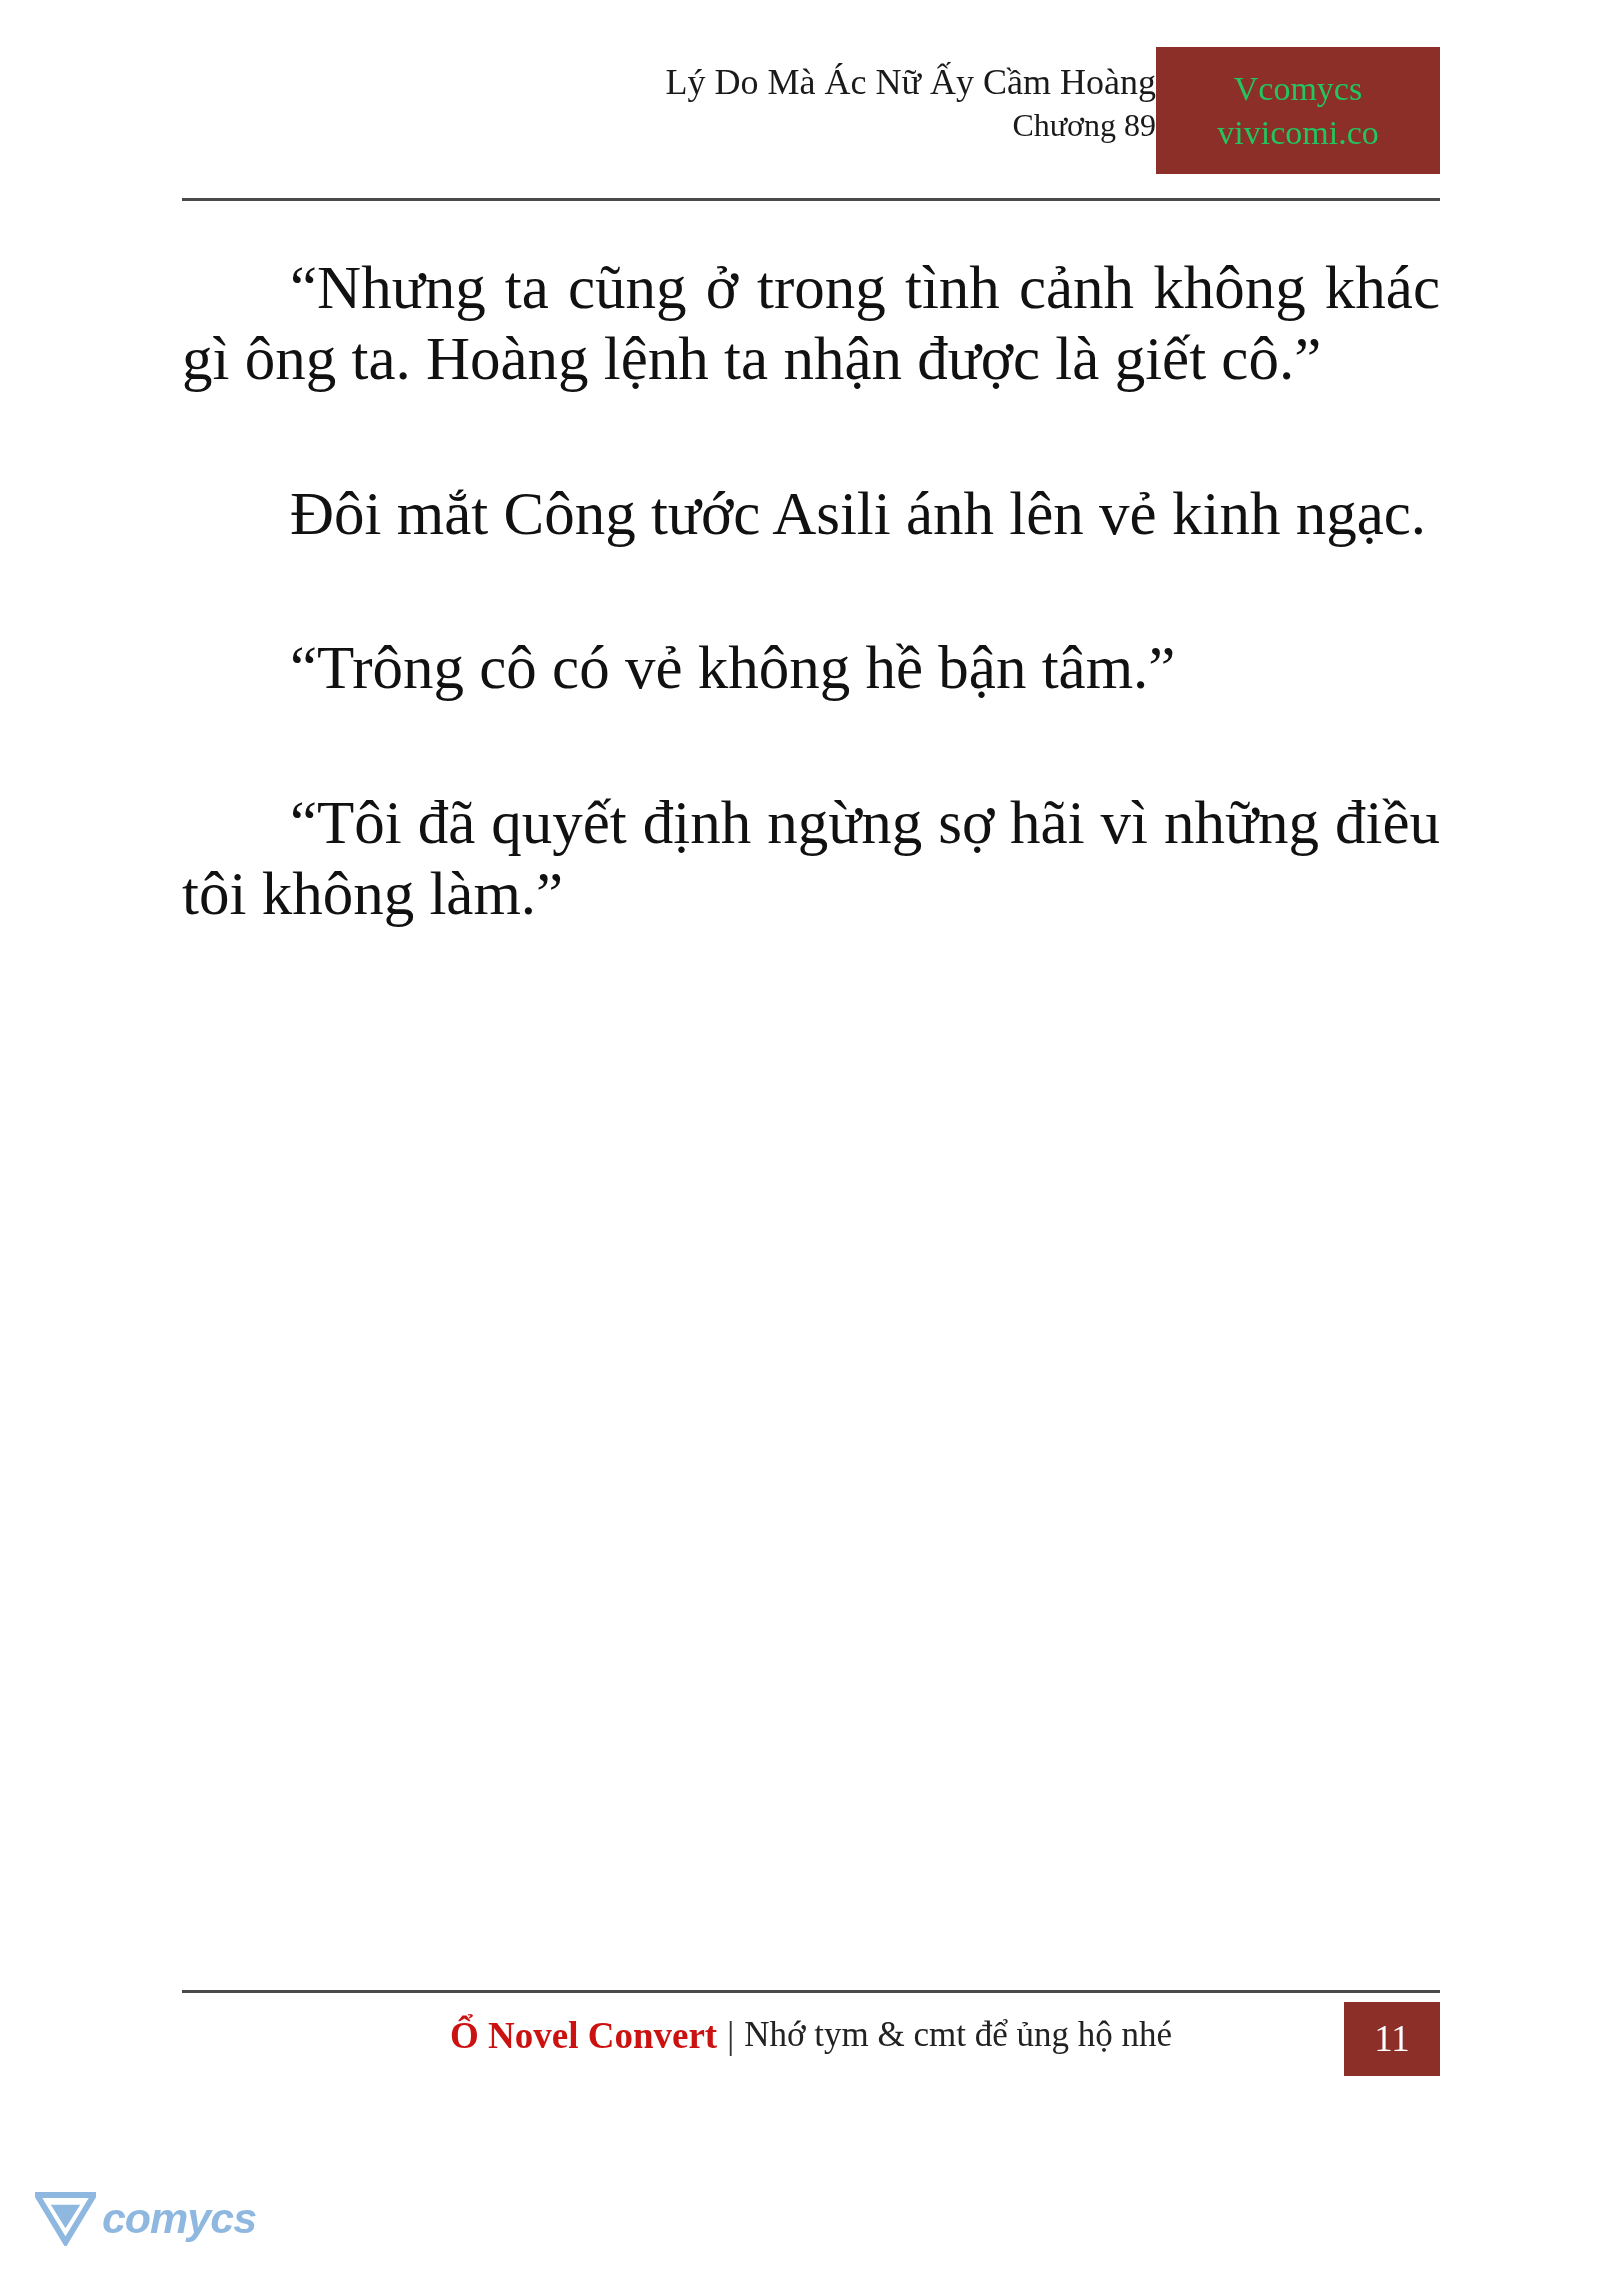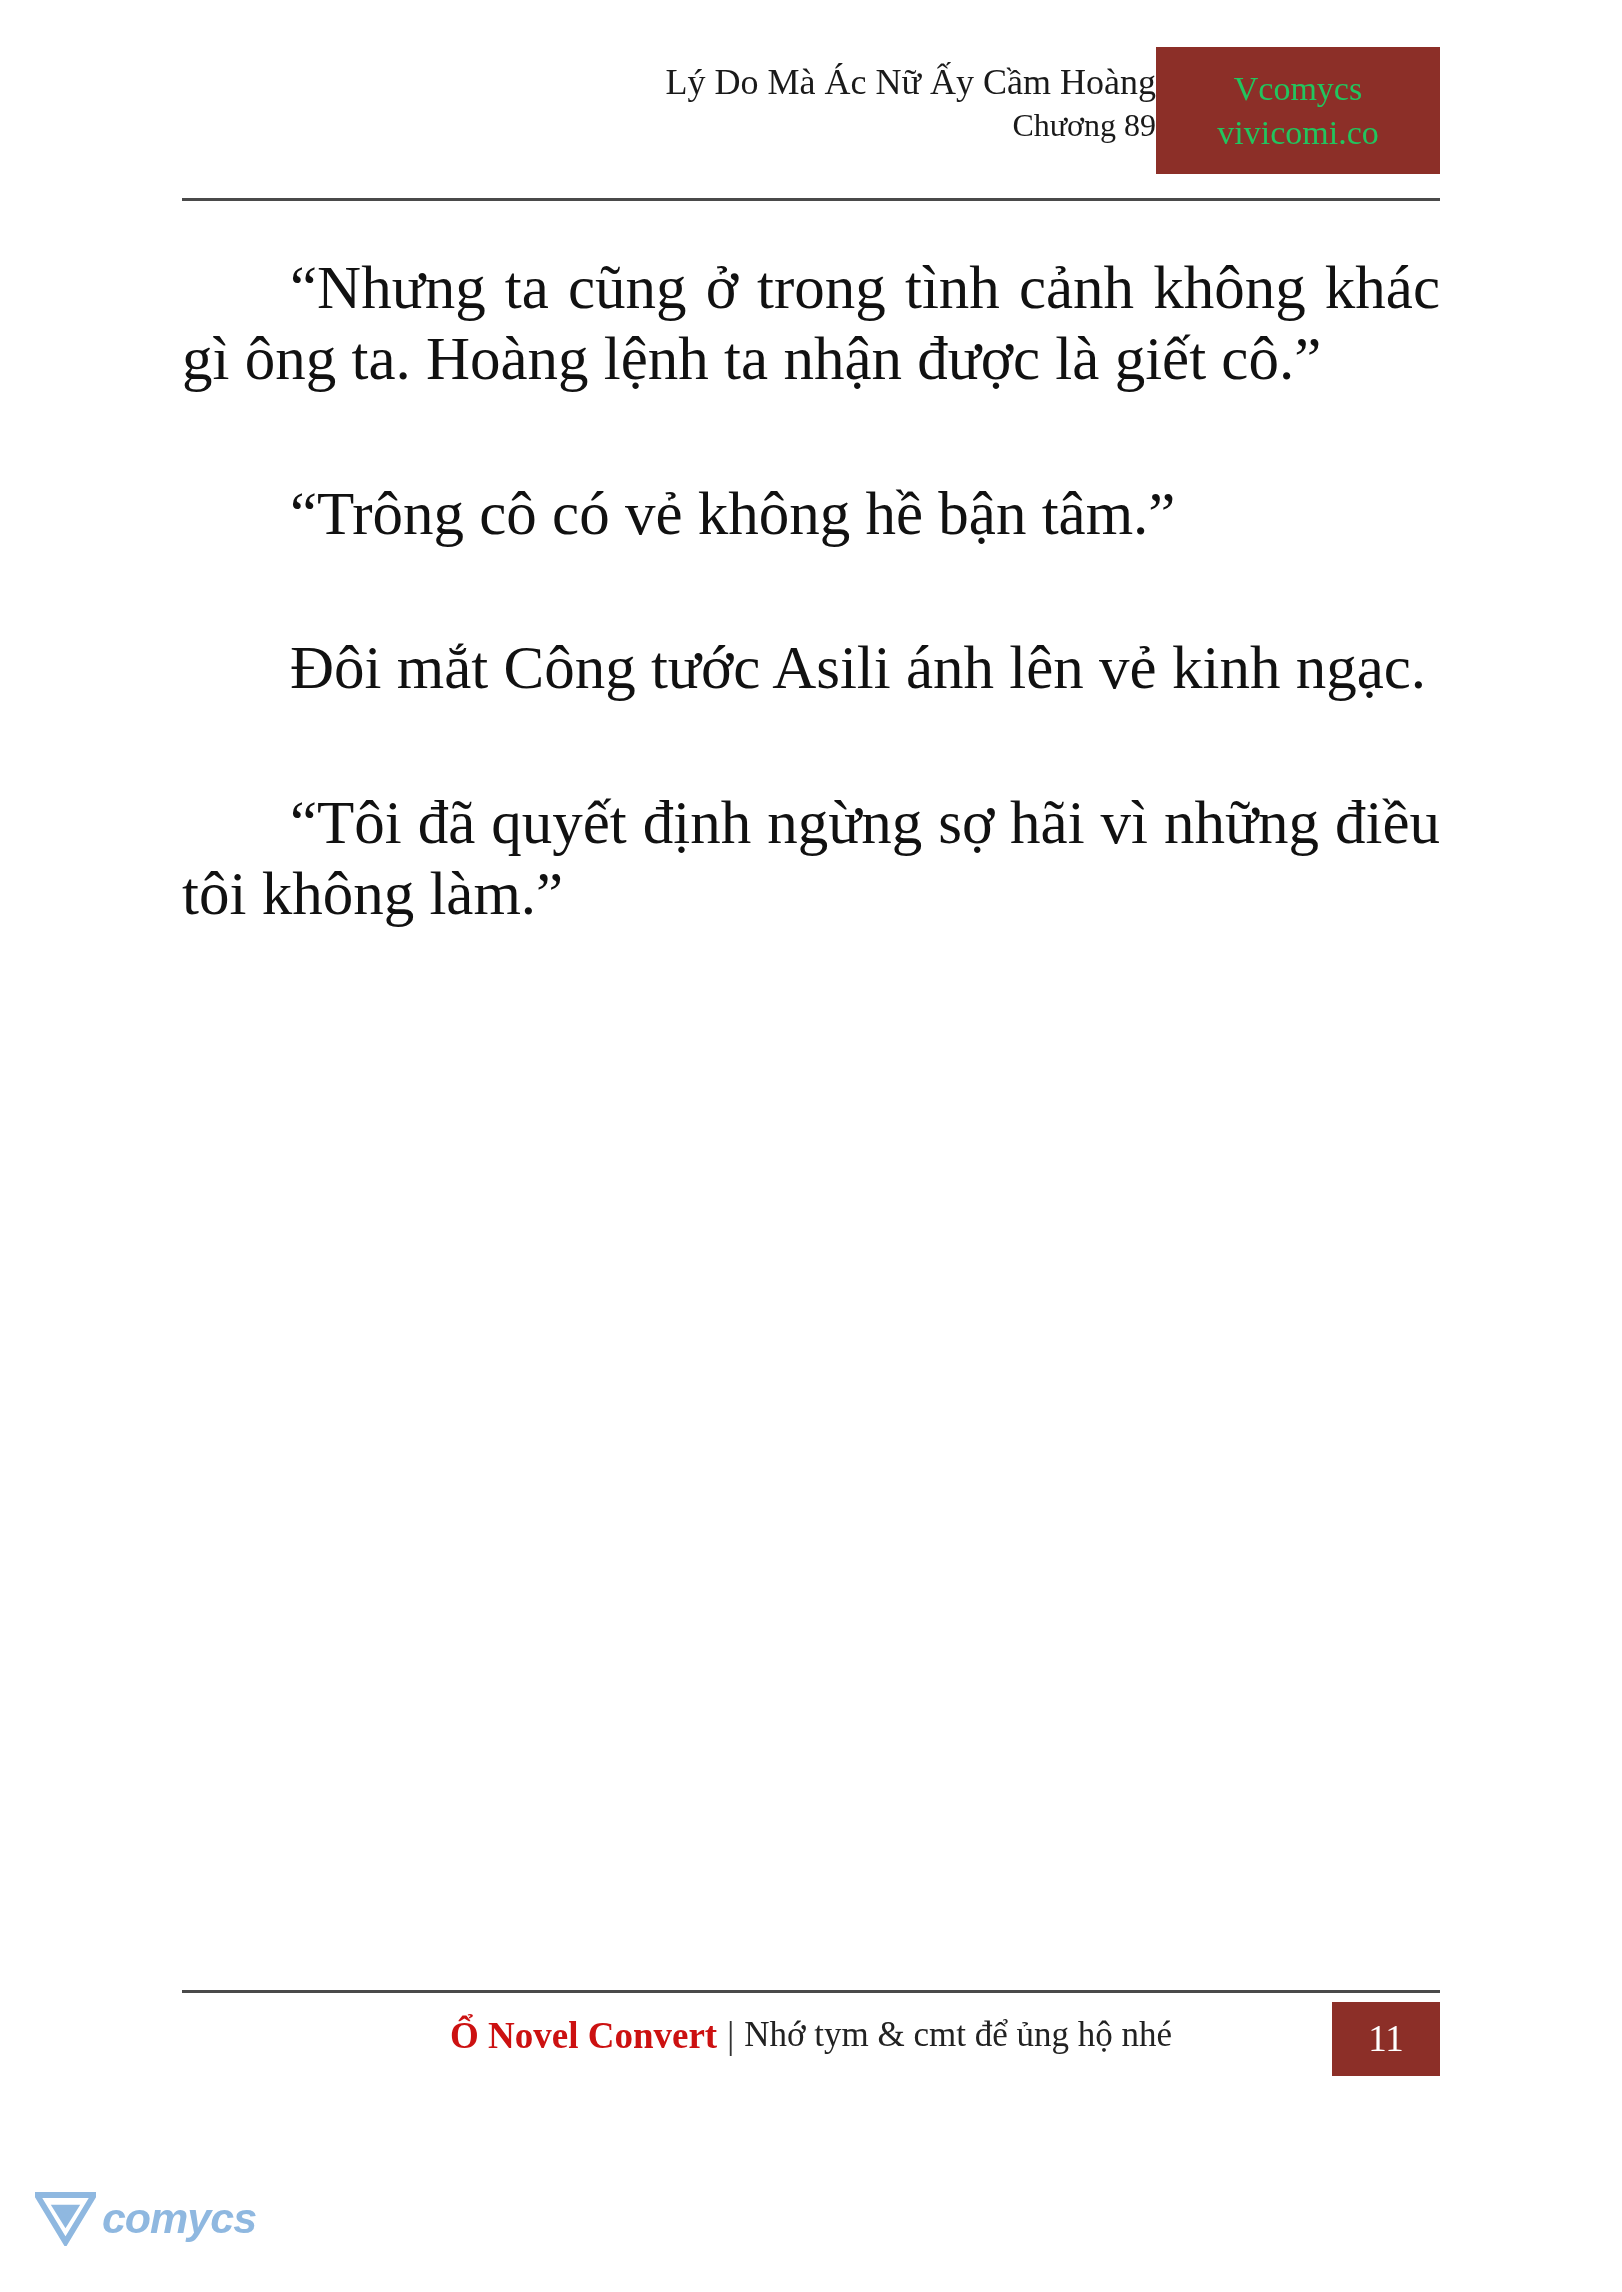--- a/index.html
+++ b/index.html
@@ -132,21 +132,21 @@
   }
   .footer-note {
     font-size: 35px;
     color: #222222;
     white-space: nowrap;
   }
   .footer-page {
     position: absolute;
     right: 0;
     top: 11.8px;
-    width: 108px;
+    width: 96px;
     height: 74px;
     background: #8c2f28;
     color: #ffffff;
     font-size: 37px;
     display: flex;
     align-items: center;
     justify-content: center;
   }
 
   
@@ -186,22 +186,22 @@
     </div>
     <div class="header-badge">
       <div>Vcomycs</div>
       <div>vivicomi.co</div>
     </div>
     <div class="header-rule"></div>
   </div>
 
   <div class="content">
     <p class="para">“Nhưng ta cũng ở trong tình cảnh không khác gì ông ta. Hoàng lệnh ta nhận được là giết cô.”</p>
+    <p class="para">Đôi mắt Công tước Asili ánh lên vẻ kinh ngạc.</p>
     <p class="para">“Trông cô có vẻ không hề bận tâm.”</p>
-    <p class="para">Đôi mắt Công tước Asili ánh lên vẻ kinh ngạc.</p>
     <p class="para">“Tôi đã quyết định ngừng sợ hãi vì những điều tôi không làm.”</p>
   </div>
 
   <div class="footer">
     <div class="footer-rule"></div>
     <div class="footer-row">
       <span class="footer-brand">Ổ Novel Convert</span>
       <span class="footer-sep">|</span>
       <span class="footer-note">Nhớ tym &amp; cmt để ủng hộ nhé</span>
     </div>

